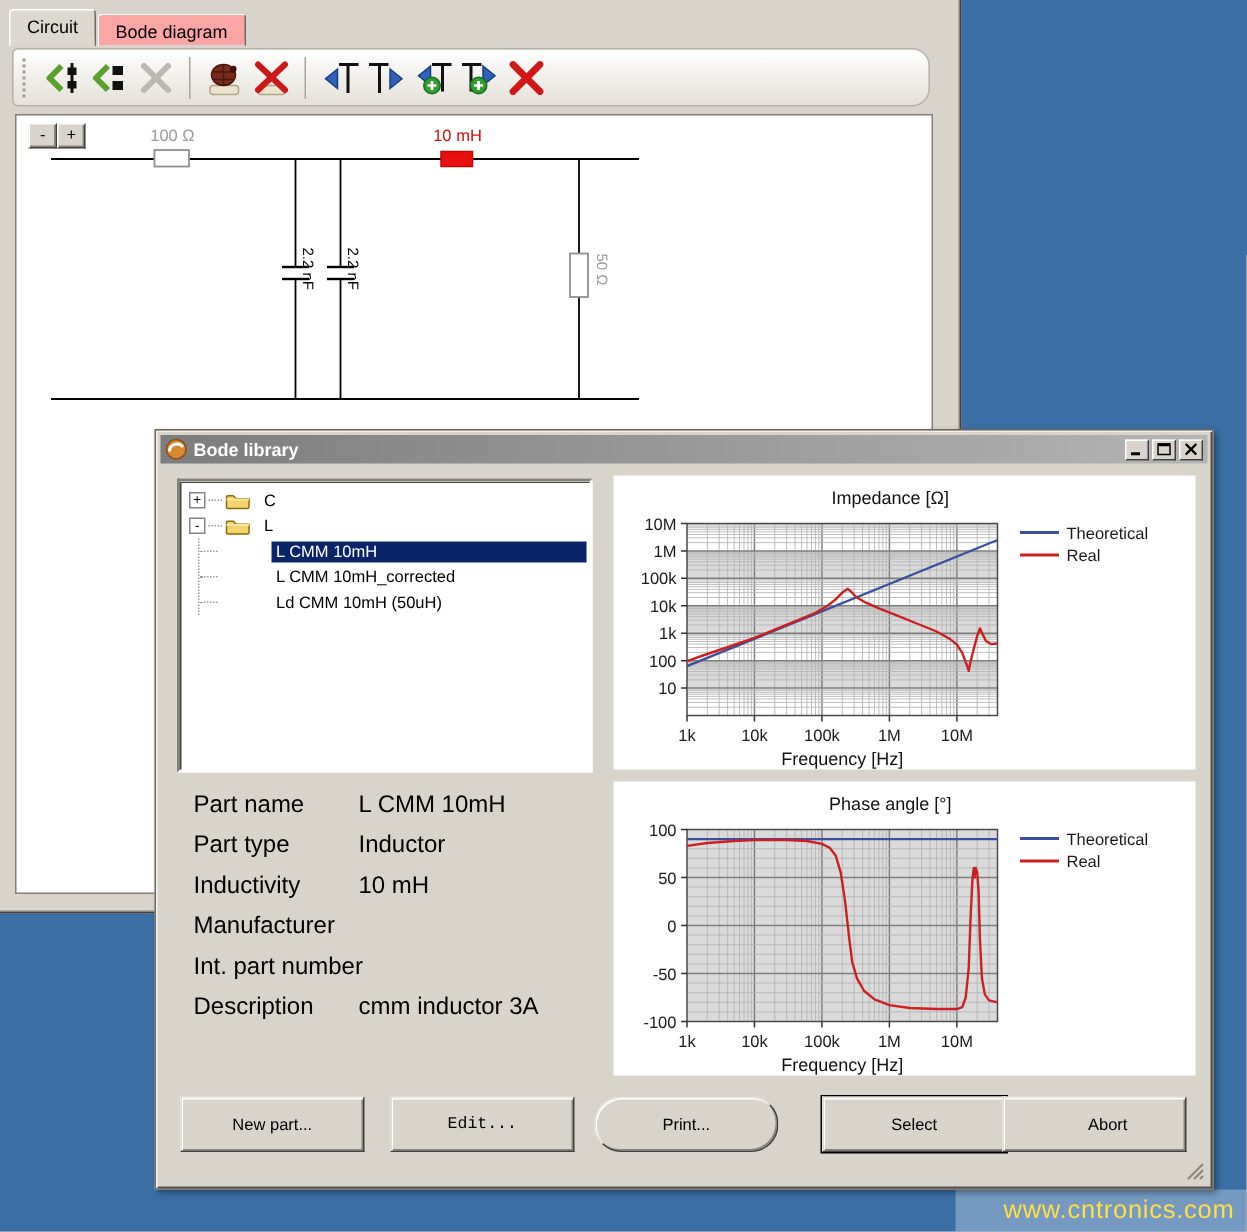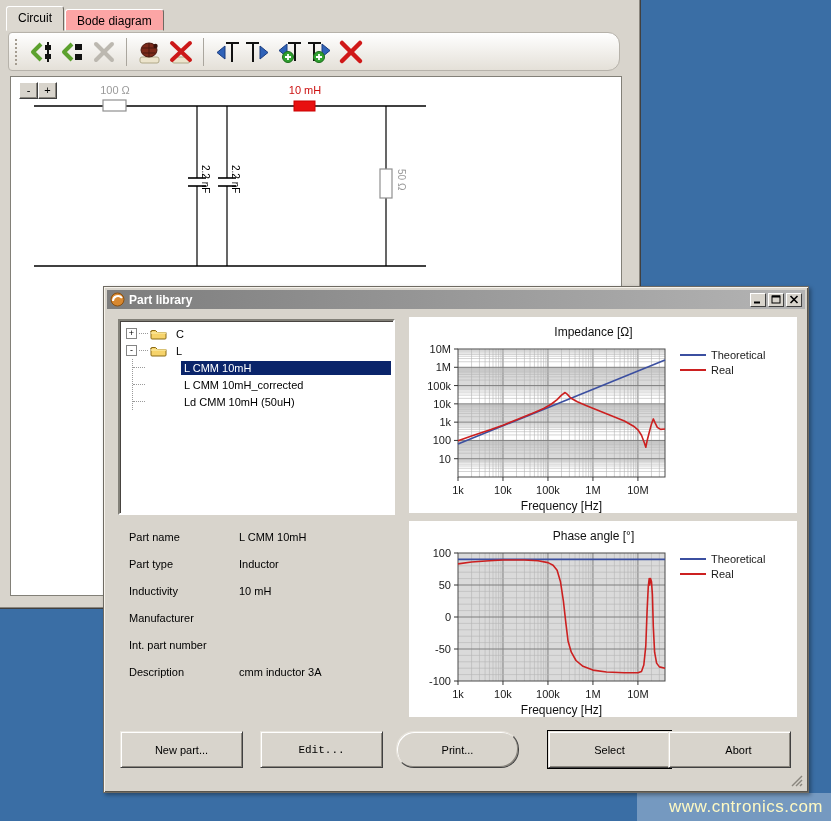--- a/index.html
+++ b/index.html
@@ -79,41 +79,41 @@
   }
   .tdots { width:9px; border-top:1px dotted #9a9a9a; margin:0 2px; flex:none; }
   .folder { width:17px; height:13px; flex:none; margin-right:6px; }
   .tchildren { border-left:1px dotted #9a9a9a; margin-left:10px; }
   .stub { width:12px; border-top:1px dotted #9a9a9a; margin-right:36px; flex:none; }
   .tlabel { padding:1px 3px; white-space:nowrap; }
   .tlabel.sel { background:#0a246a; color:#fff; flex:1; }
 
   .details { position:absolute; left:25px; top:236px; width:266px; }
   .drow { display:grid; grid-template-columns:110px 1fr; height:27px; align-items:center; }
-  .dlabel, .dvalue { font-size:11px; white-space:nowrap; }
+  .dlabel, .dvalue { font-size:16px; white-space:nowrap; }
 
   .chart-panel { position:absolute; left:305px; width:388px; height:196px; background:#fff; }
   #chart-panel-impedance { top:30px; }
   #chart-panel-phase { top:234px; }
 
   .dlg-btn {
     position:absolute; top:444px; width:123px; height:37px;
     background:#d8d4cc; font-size:11px; font-family:"Liberation Sans",sans-serif;
     border:1px solid; border-color:#e8e4dc #404040 #404040 #e8e4dc;
     box-shadow: inset 1px 1px 0 #fff, inset -1px -1px 0 #8a867e;
   }
   .dlg-btn.default { box-shadow: 0 0 0 1px #000, inset 1px 1px 0 #fff, inset -1px -1px 0 #8a867e; }
   .resize-grip { position:absolute; right:5px; bottom:5px; width:13px; height:13px; }
 
   
   .watermark {
     position:absolute; left:637px; top:793px; width:194px; height:28px;
     background:rgba(255,255,255,.3);
     display:flex; align-items:center; justify-content:flex-end; padding-right:8px;
-    color:#fef9c3; font-size:17px; letter-spacing:.5px;
+    color:#fde047; font-size:17px; letter-spacing:.5px;
   }
 </style>
 </head>
 <body>
 
 <div class="main-window">
 
   <div class="tabbar">
     <div class="tab active">Circuit</div>
     <div class="tab">Bode diagram</div>
@@ -237,21 +237,21 @@
 
 <div class="watermark">www.cntronics.com</div>
 
 <div class="dialog">
 
   <div class="titlebar">
     <svg width="15" height="15" viewBox="0 0 15 15">
       <circle cx="7.5" cy="7.5" r="6.5" fill="#d88830" stroke="#8a5010"></circle>
       <path d="M3 9 a5 5 0 0 1 9 -3" fill="none" stroke="#fff" stroke-width="2"></path>
     </svg>
-    <span class="title">Part library</span>
+    <span class="title">Bode library</span>
     <button class="winbtn">
       <svg width="10" height="9" viewBox="0 0 10 9">
           <line x1="1" y1="7.5" x2="7" y2="7.5" stroke="#000" stroke-width="2"></line>
         </svg>
     </button>
     <button class="winbtn">
       <svg width="10" height="9" viewBox="0 0 10 9">
           <rect x="1" y="1" width="8" height="7" fill="none" stroke="#000"></rect>
           <line x1="1" y1="1.5" x2="9" y2="1.5" stroke="#000" stroke-width="2"></line>
         </svg>

